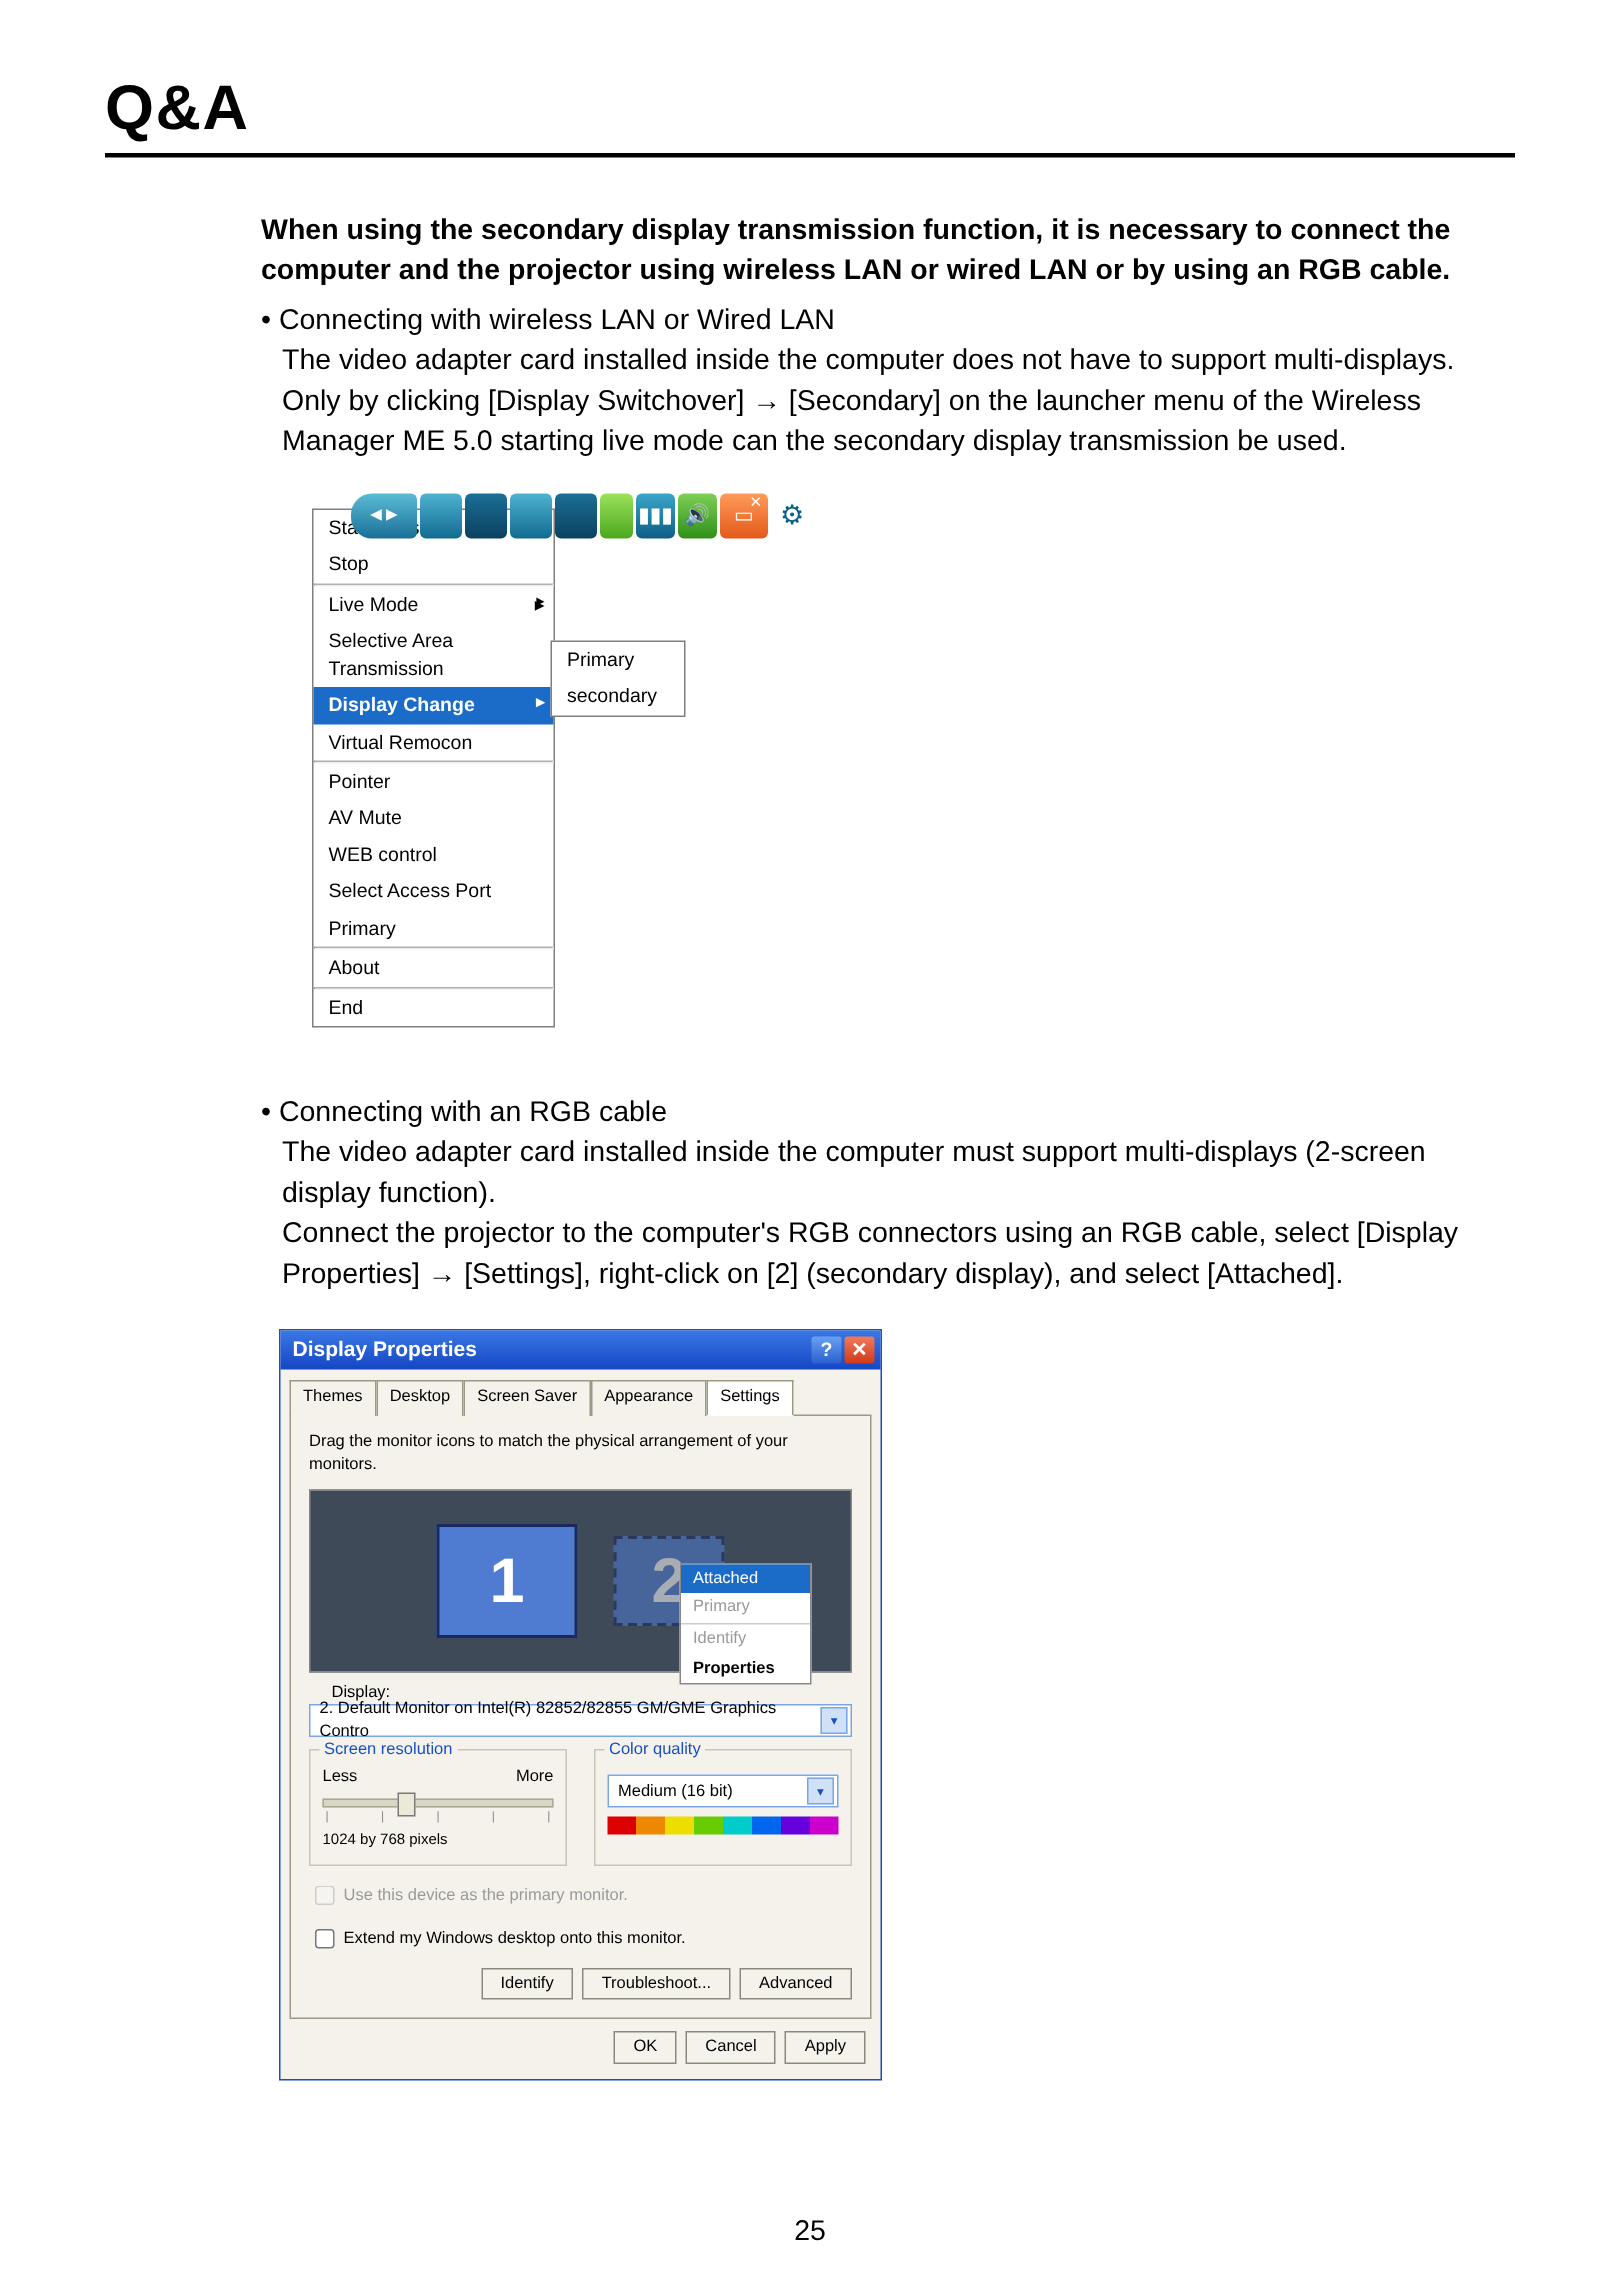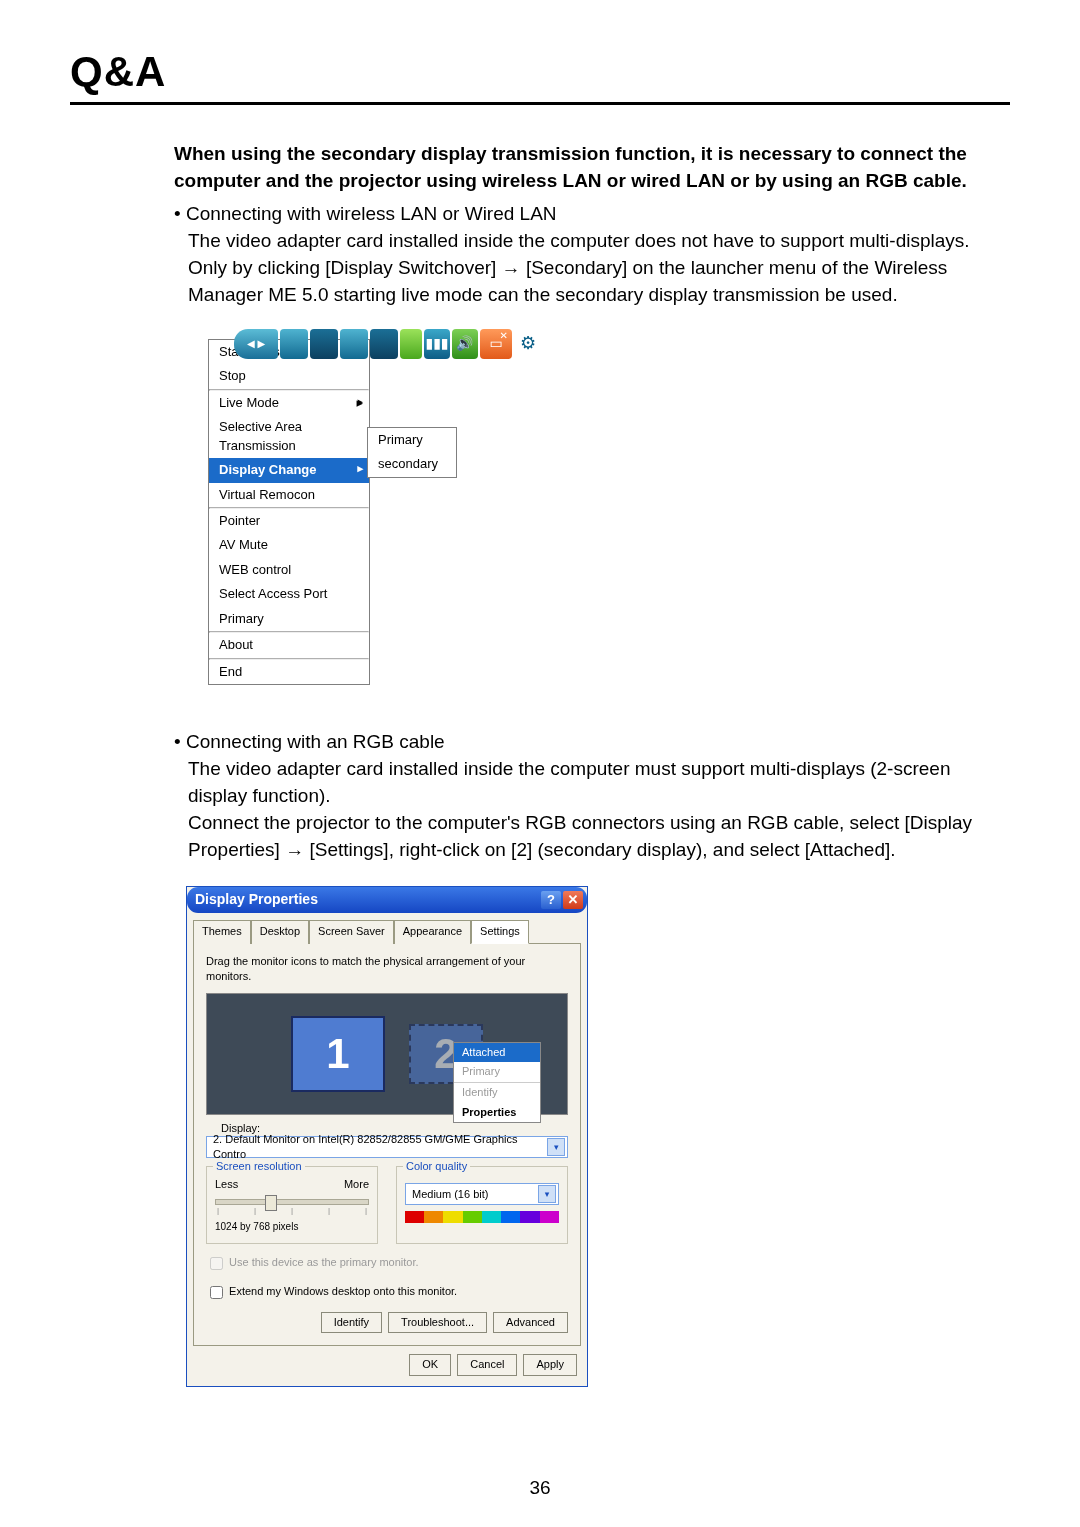--- a/index.html
+++ b/index.html
@@ -134,21 +134,20 @@
   .dlg-titlebar {
     background: linear-gradient(#3a78e6,#1546c3);
     color: #fff;
     font-weight: bold;
     height: 26px;
     display: flex;
     align-items: center;
     padding: 0 4px 0 8px;
     font-size: 14px;
     justify-content: space-between;
-    border-radius: 11px;
   }
   .dlg-titlebar .btns { display:flex; gap:2px;}
   .tb-btn {
     width: 20px; height: 18px;
     display:flex;align-items:center;justify-content:center;
     font-weight:bold;font-size:13px;border-radius:2px;
   }
   .tb-help { background: linear-gradient(#6aa0f0,#2a60d0); color:#fff;}
   .tb-close{ background: linear-gradient(#f07a5a,#d03a1a); color:#fff;}
   .tabs {
@@ -378,13 +377,13 @@
       <div class="dlg-footer">
         <div class="btn">OK</div>
         <div class="btn">Cancel</div>
         <div class="btn">Apply</div>
       </div>
     </div>
 
   </div>
 </div>
 
-<div class="page-num">36</div>
+<div class="page-num">25</div>
 
 </body></html>

